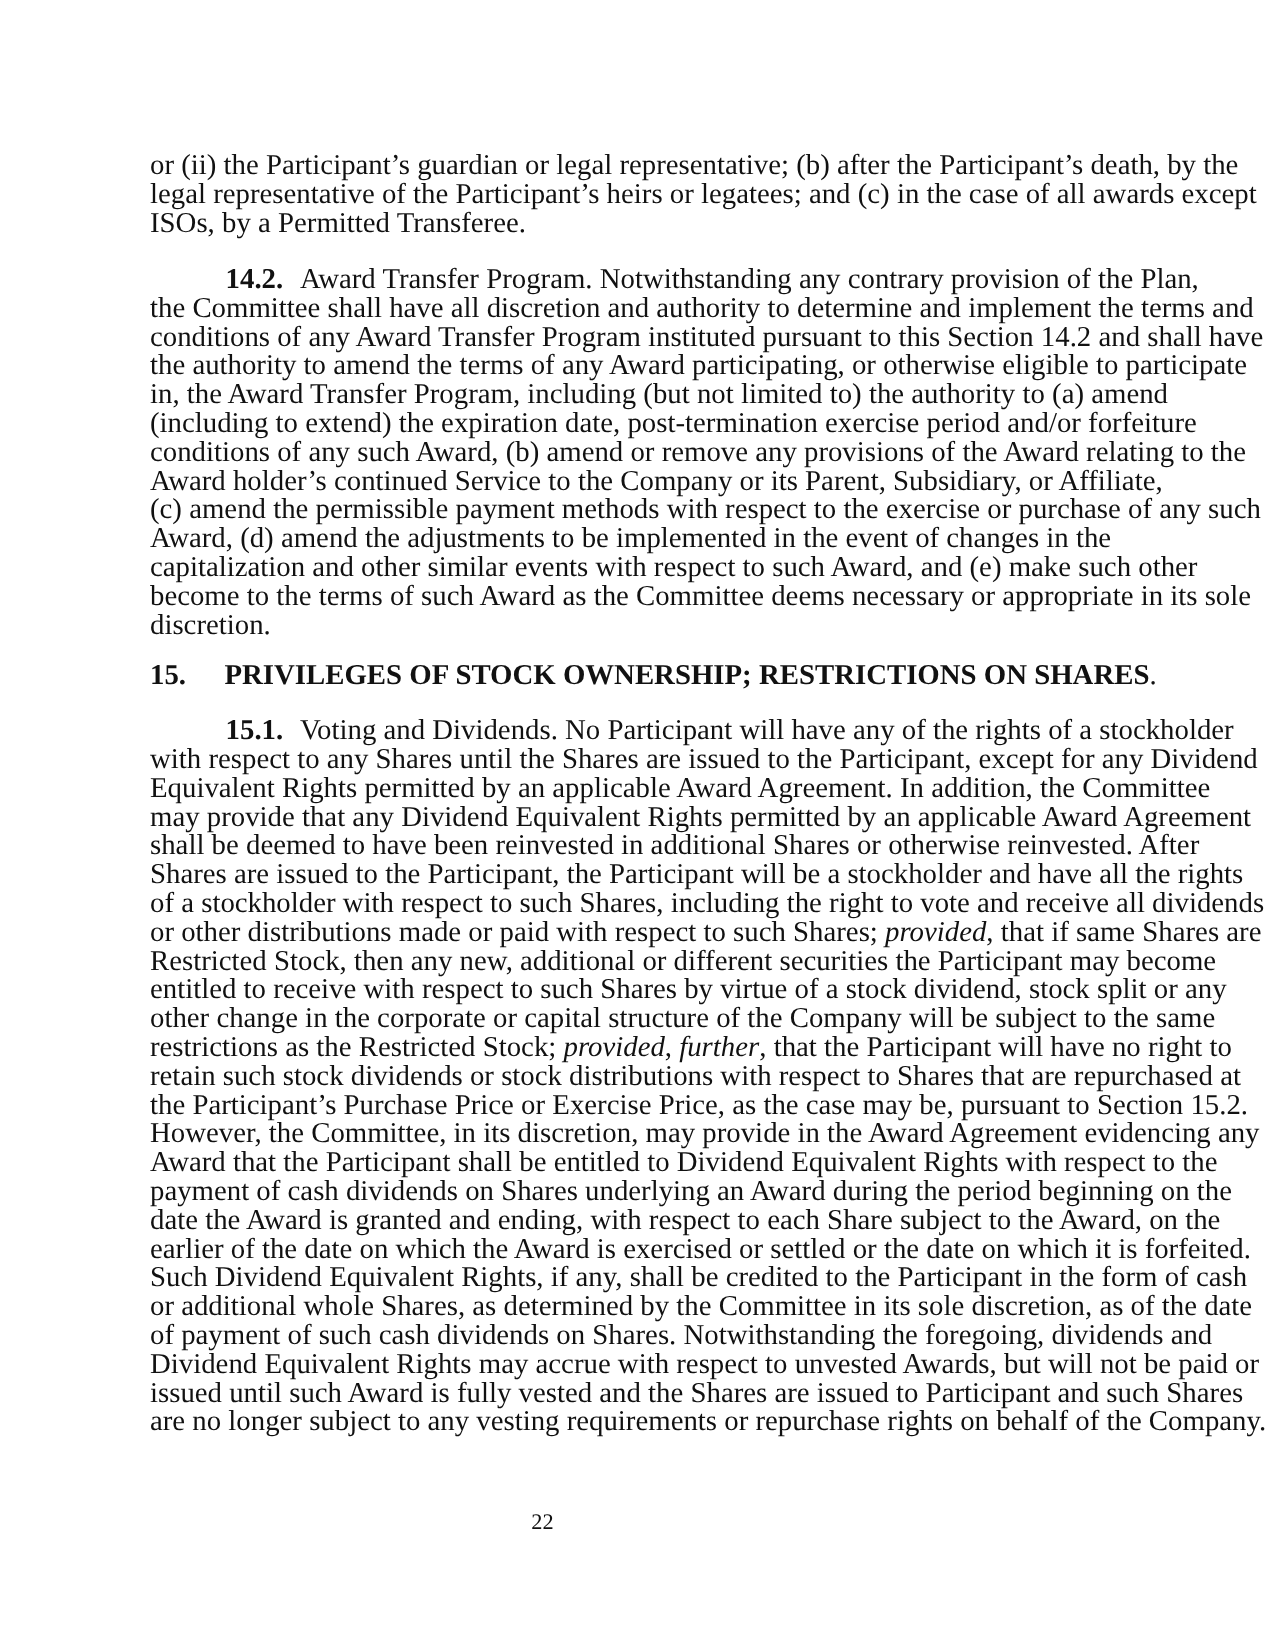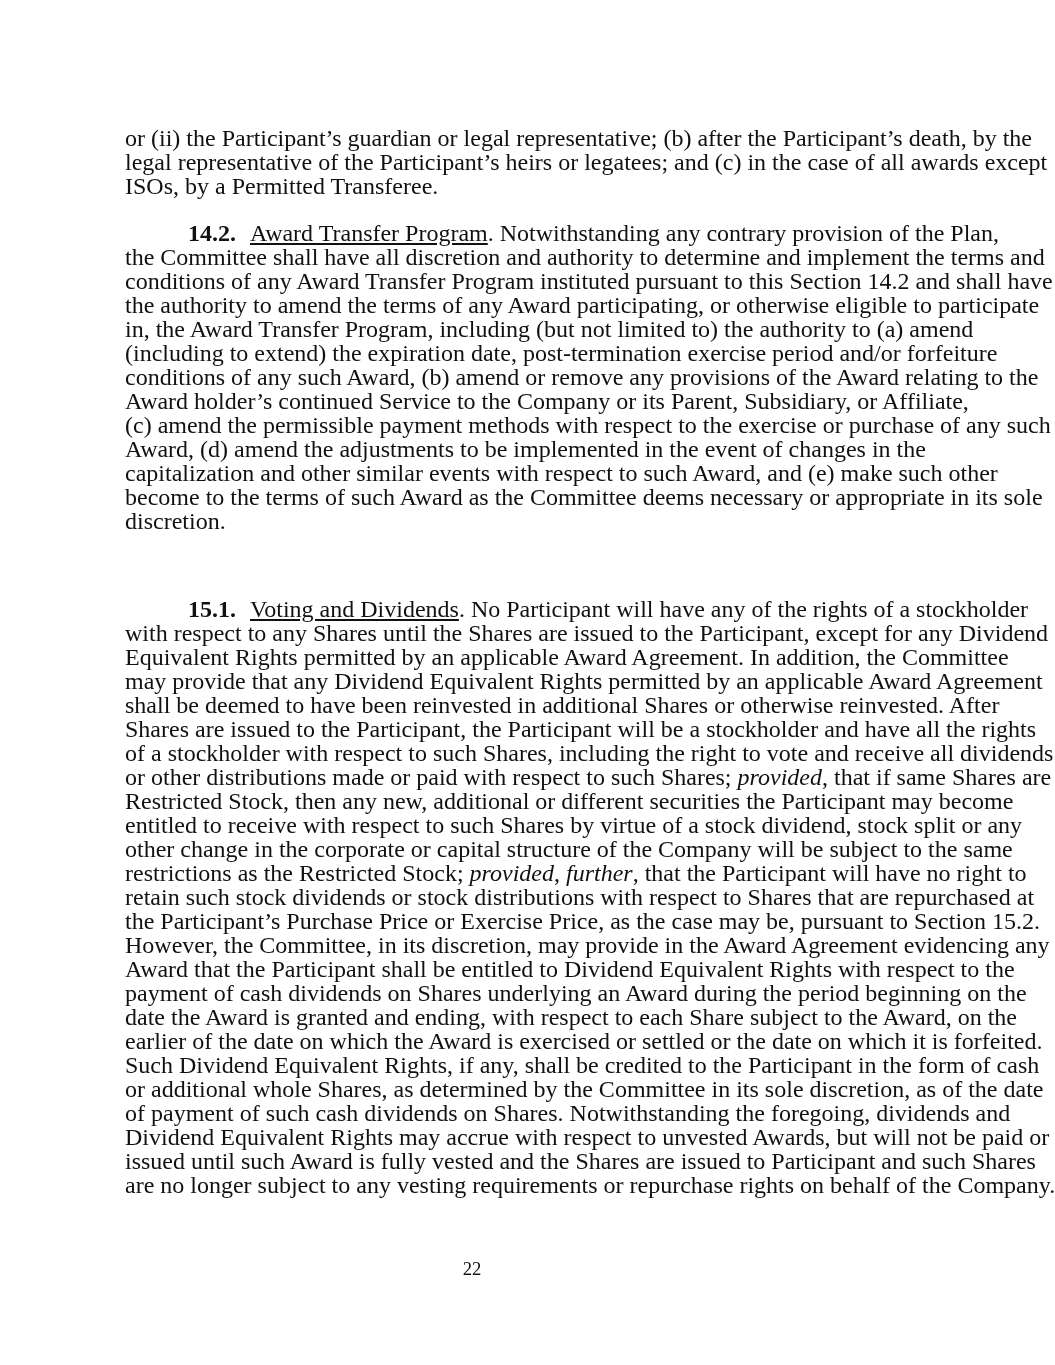--- a/index.html
+++ b/index.html
@@ -1,25 +1,25 @@
 <!DOCTYPE html>
 <html><head>
 <meta charset="utf-8">
 <style>
   html, body { margin: 0; padding: 0; background: #ffffff; }
   body { width: 1055px; height: 1365px; position: relative; overflow: hidden;
          font-family: "Liberation Serif", "DejaVu Serif", serif; color: #111111; }
   .page { position: absolute; left: 0; top: 0; width: 1055px; height: 1365px; }
   .line { position: absolute; left: 125px; font-size: 24px; line-height: 24px; white-space: nowrap; }
   .indent { left: 188px; }
-  .u { text-decoration: underline; text-underline-offset: 2px; text-align: center; }
+  .u { text-underline-offset: 2px; text-align: center; }
   .b { font-weight: bold; }
   .i { font-style: italic; }
   .sec-num { display: inline-block; width: 62px; font-weight: bold; }
-  .pagenum { position: absolute; left: 0; width: 904px; text-align: center; top: 1258px; font-size: 18.6px; padding-left: 20px; }
+  .pagenum { position: absolute; left: 0; width: 904px; text-align: center; top: 1258px; font-size: 18.6px; }
 </style>
 </head>
 <body>
 
 <div class="page">
 
   <div class="line" style="top:126px">or (ii) the Participant’s guardian or legal representative; (b) after the Participant’s death, by the</div>
   <div class="line" style="top:150px">legal representative of the Participant’s heirs or legatees; and (c) in the case of all awards except</div>
   <div class="line" style="top:174px">ISOs, by a Permitted Transferee.</div>
 
@@ -32,20 +32,23 @@
   <div class="line" style="top:317px">in, the Award Transfer Program, including (but not limited to) the authority to (a) amend</div>
   <div class="line" style="top:341px">(including to extend) the expiration date, post-termination exercise period and/or forfeiture</div>
   <div class="line" style="top:365px">conditions of any such Award, (b) amend or remove any provisions of the Award relating to the</div>
   <div class="line" style="top:389px">Award holder’s continued Service to the Company or its Parent, Subsidiary, or Affiliate,</div>
   <div class="line" style="top:413px">(c) amend the permissible payment methods with respect to the exercise or purchase of any such</div>
   <div class="line" style="top:437px">Award, (d) amend the adjustments to be implemented in the event of changes in the</div>
   <div class="line" style="top:461px">capitalization and other similar events with respect to such Award, and (e) make such other</div>
   <div class="line" style="top:485px">become to the terms of such Award as the Committee deems necessary or appropriate in its sole</div>
   <div class="line" style="top:509px">discretion.</div>
 
+  <div class="line" style="top:551px">
+    <span class="sec-num">15.</span><span class="b u">PRIVILEGES OF STOCK OWNERSHIP; RESTRICTIONS ON SHARES</span><span>.</span>
+  </div>
 
   <div class="line indent" style="top:597px">
     <span class="b" style="display:inline-block;width:62px">15.1.</span><span class="u">Voting and Dividends</span><span>.  No Participant will have any of the rights of a stockholder</span>
   </div>
   <div class="line" style="top:621px">with respect to any Shares until the Shares are issued to the Participant, except for any Dividend</div>
   <div class="line" style="top:645px">Equivalent Rights permitted by an applicable Award Agreement.  In addition, the Committee</div>
   <div class="line" style="top:669px">may provide that any Dividend Equivalent Rights permitted by an applicable Award Agreement</div>
   <div class="line" style="top:693px">shall be deemed to have been reinvested in additional Shares or otherwise reinvested.  After</div>
   <div class="line" style="top:717px">Shares are issued to the Participant, the Participant will be a stockholder and have all the rights</div>
   <div class="line" style="top:741px">of a stockholder with respect to such Shares, including the right to vote and receive all dividends</div>

